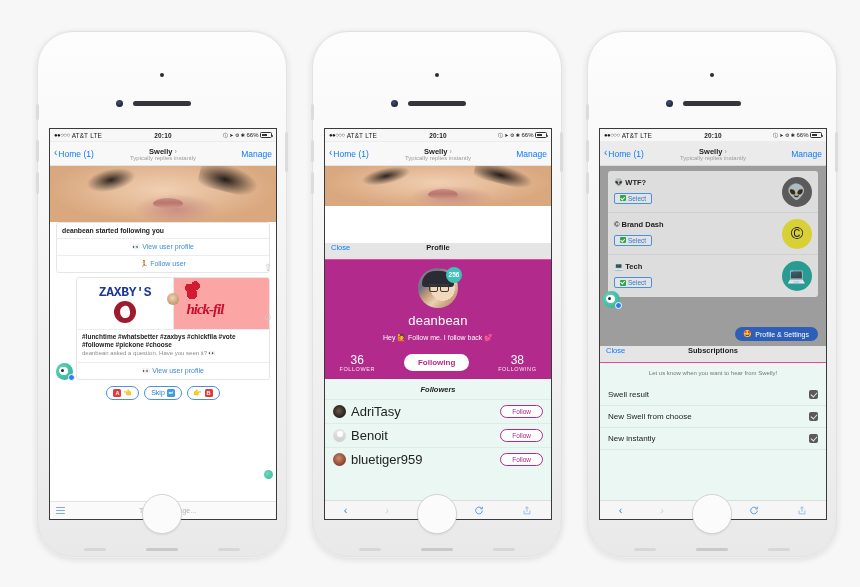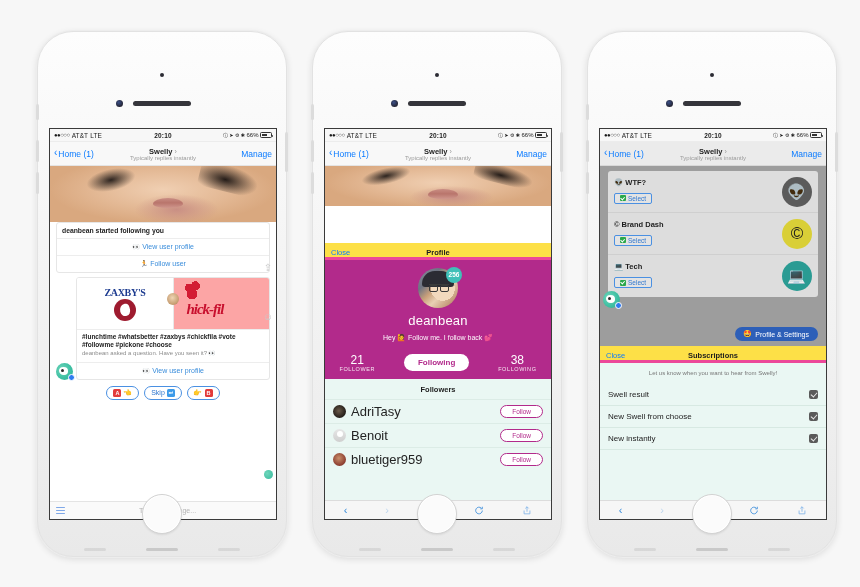--- a/index.html
+++ b/index.html
@@ -145,22 +145,22 @@
     padding:4px 5px; }
   .card-act { border-top:1px solid #ededed; text-align:center;
     padding:4px 2px; font-size:7px; color:#3a8ddb; }
   .card-act .em { font-size:6.5px; margin-right:2px; }
 
   .poll-imgs { display:flex; height:52px; border-bottom:1px solid #ededed;
     position:relative; }
   .poll-a, .poll-b { flex:1; position:relative; background:#fff; }
   .poll-a { display:flex; flex-direction:column; align-items:center;
     justify-content:center; gap:1px; }
-  .zax { font-family:Liberation Serif, serif; font-weight:bold;
-    font-size:10px; color:#1b3a8f; letter-spacing:-.3px; }
+  .zax { font-family:Liberation Mono, monospace; font-weight:bold;
+    font-size:13px; color:#1b3a8f; letter-spacing:-.3px; }
   .zax-circ { width:22px; height:22px; border-radius:50%; background:#9e1b2f;
     position:relative; }
   .zax-circ::after{ content:""; position:absolute; left:6px; top:5px;
     width:10px; height:12px; background:#fff;
     border-radius:60% 40% 50% 50%; transform:rotate(-14deg); }
   .poll-b { background:#fca5a5; overflow:hidden;text-align:right; }
   .cfa { position:absolute; left:14%; top:10%; font-family:"Liberation Serif",serif;
     font-style:italic; font-weight:bold; font-size:15px; color:#c8102e;
     letter-spacing:-1px; top:46%; }
   .cfa-c { position:absolute; left:10%; top:5%; width:20px; height:22px;
@@ -199,22 +199,22 @@
     background:#fafafa; border-top:1px solid #e4e4e4;
     display:flex; align-items:center; padding:0 6px; }
   .burger { display:flex; flex-direction:column; gap:1.6px; }
   .burger i { display:block; width:9px; height:1.2px; background:#7fa8e8;
     border-radius:1px; }
   .ph { flex:1; text-align:center; font-size:7px; color:#b4b4b4; }
 
   
   .modal { position:absolute; left:0; right:0; bottom:0; top:77px;
     background:#fff; display:flex; flex-direction:column; }
-  .modal-bar { height:17px; background:#fde047; border-bottom:3px solid #ec4899;
-    display:flex; align-items:flex-end; padding:0 6px; position:relative; }
+  .modal-bar { height:17px; background:#e5e5e5; border-bottom:1px solid #ec4899;
+    display:flex; align-items:flex-start; padding:0 6px; position:relative; }
   .modal-close { font-size:7.5px; color:#0b7bff; }
   .modal-title { position:absolute; left:0; right:0; text-align:center;
     font-size:7.5px; font-weight:bold; color:#1d1d1d; }
 
   .prof-hero { background:#b22a8b; text-align:center; padding:8px 0 6px;
     color:#fff; }
   .prof-av { width:40px; height:40px; border-radius:50%; margin:0 auto;
     position:relative;
     background:
       radial-gradient(circle at 62% 52%, #f2d9bd 0 12px, rgba(0,0,0,0) 12px),
@@ -235,21 +235,21 @@
   .stats { background:#b22a8b; display:flex; align-items:center;
     justify-content:space-around; padding:5px 0 7px; color:#fff; }
   .stat { text-align:center; }
   .stat .n { font-size:12px; font-weight:300; }
   .stat .l { font-size:5.5px; letter-spacing:.6px; opacity:.88; margin-top:-1px; }
   .follow-btn { background:#fff; color:#b22a8b; font-size:8px; font-weight:bold;
     border-radius:11px; padding:4px 14px; }
 
   .list-wrap { flex:1; background:#eaf7f3; overflow:hidden; }
   .list-head { text-align:center; font-size:7.5px; font-weight:bold;
-    color:#1d1d1d; padding:6px 0 5px; }
+    color:#1d1d1d; padding:6px 0 5px;font-style:italic; }
   .frow { display:flex; align-items:center; gap:5px; padding:4px 8px;
     border-top:1px solid #dcece6; }
   .frow .fav { width:13px; height:13px; border-radius:50%; flex:0 0 13px; }
   .fav.a1 { background:radial-gradient(circle at 45% 45%,#6b5a4a 0%,#1d1814 75%); }
   .fav.a2 { background:linear-gradient(180deg,#e6e6e6 0%,#cfcfcf 100%);
     position:relative; }
   .fav.a2::after{ content:""; position:absolute; left:3.5px; top:2px;
     width:6px; height:6px; border-radius:50%; background:#fff; }
   .fav.a3 { background:radial-gradient(circle at 45% 40%,#c98f6b 0%,#8a3b2e 70%,#3a1a16 100%); }
   .fname { flex:1; font-size:13px; color:#232323; }
@@ -484,21 +484,21 @@
               <div class="hair"></div>
               <div class="glass"></div>
               <div class="cnt-badge">256</div>
             </div>
             <div class="prof-name">deanbean</div>
             <div class="prof-bio">Hey 🙋 Follow me. I follow back 💕</div>
           </div>
 
           <div class="stats">
             <div class="stat">
-              <div class="n">21</div>
+              <div class="n">36</div>
               <div class="l">FOLLOWER</div>
             </div>
             <div class="follow-btn">Following</div>
             <div class="stat">
               <div class="n">38</div>
               <div class="l">FOLLOWING</div>
             </div>
           </div>
 
           <div class="list-wrap">

